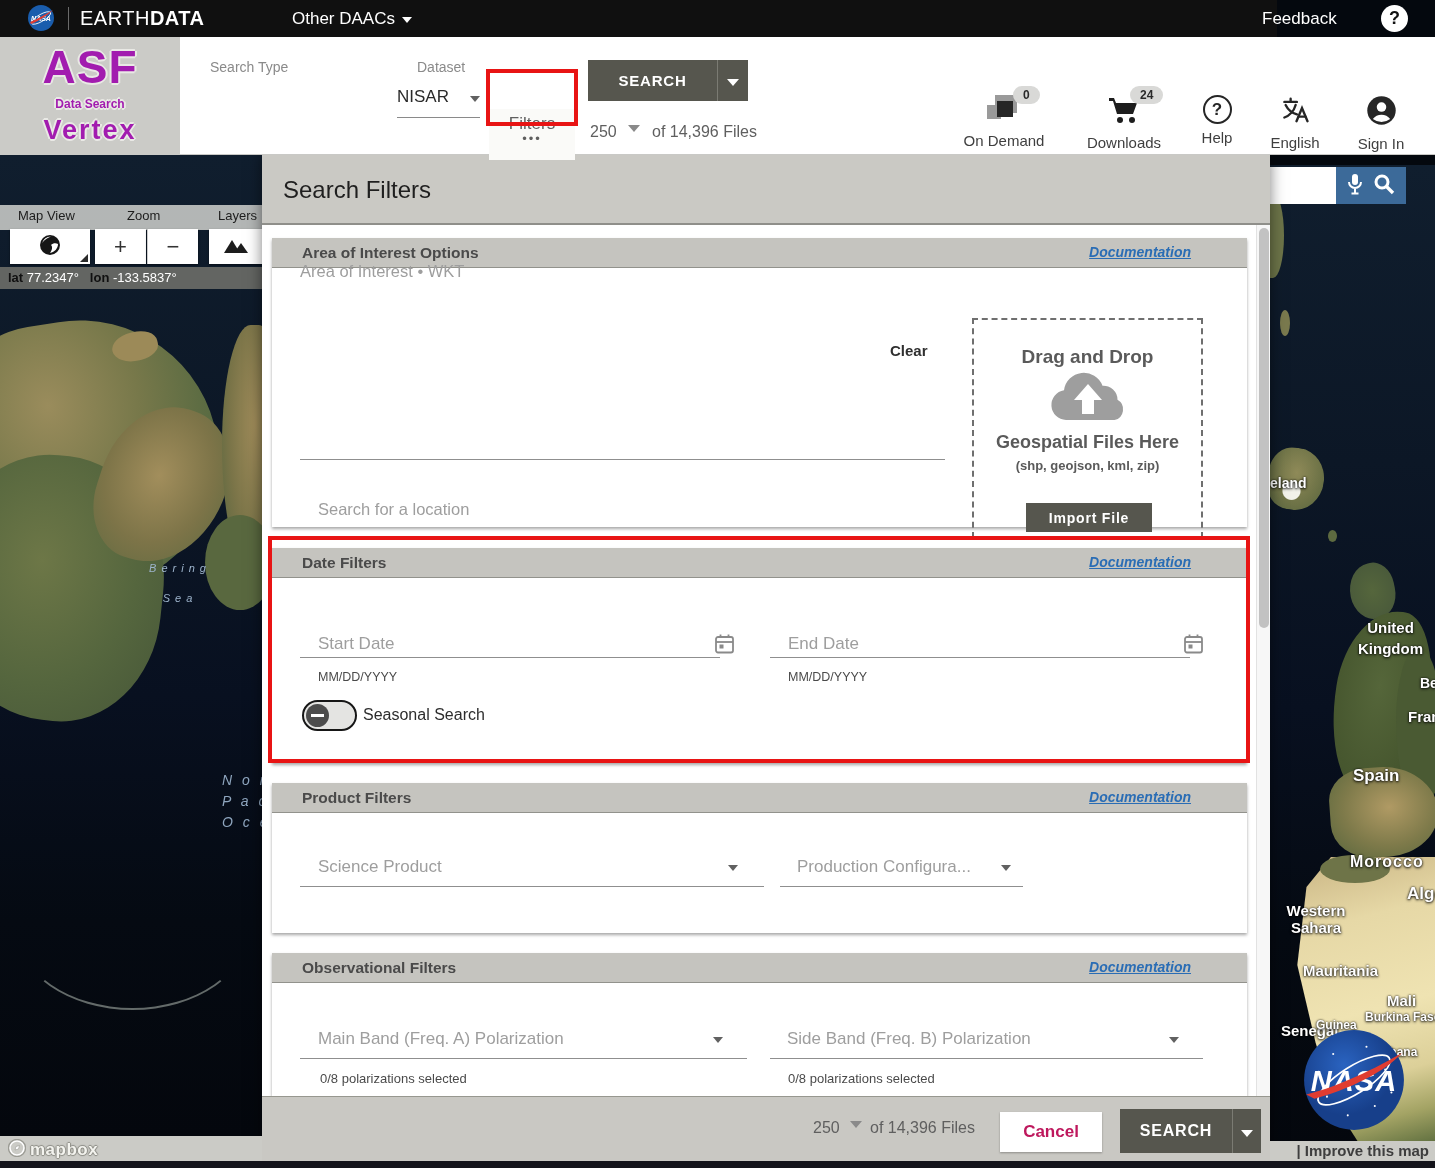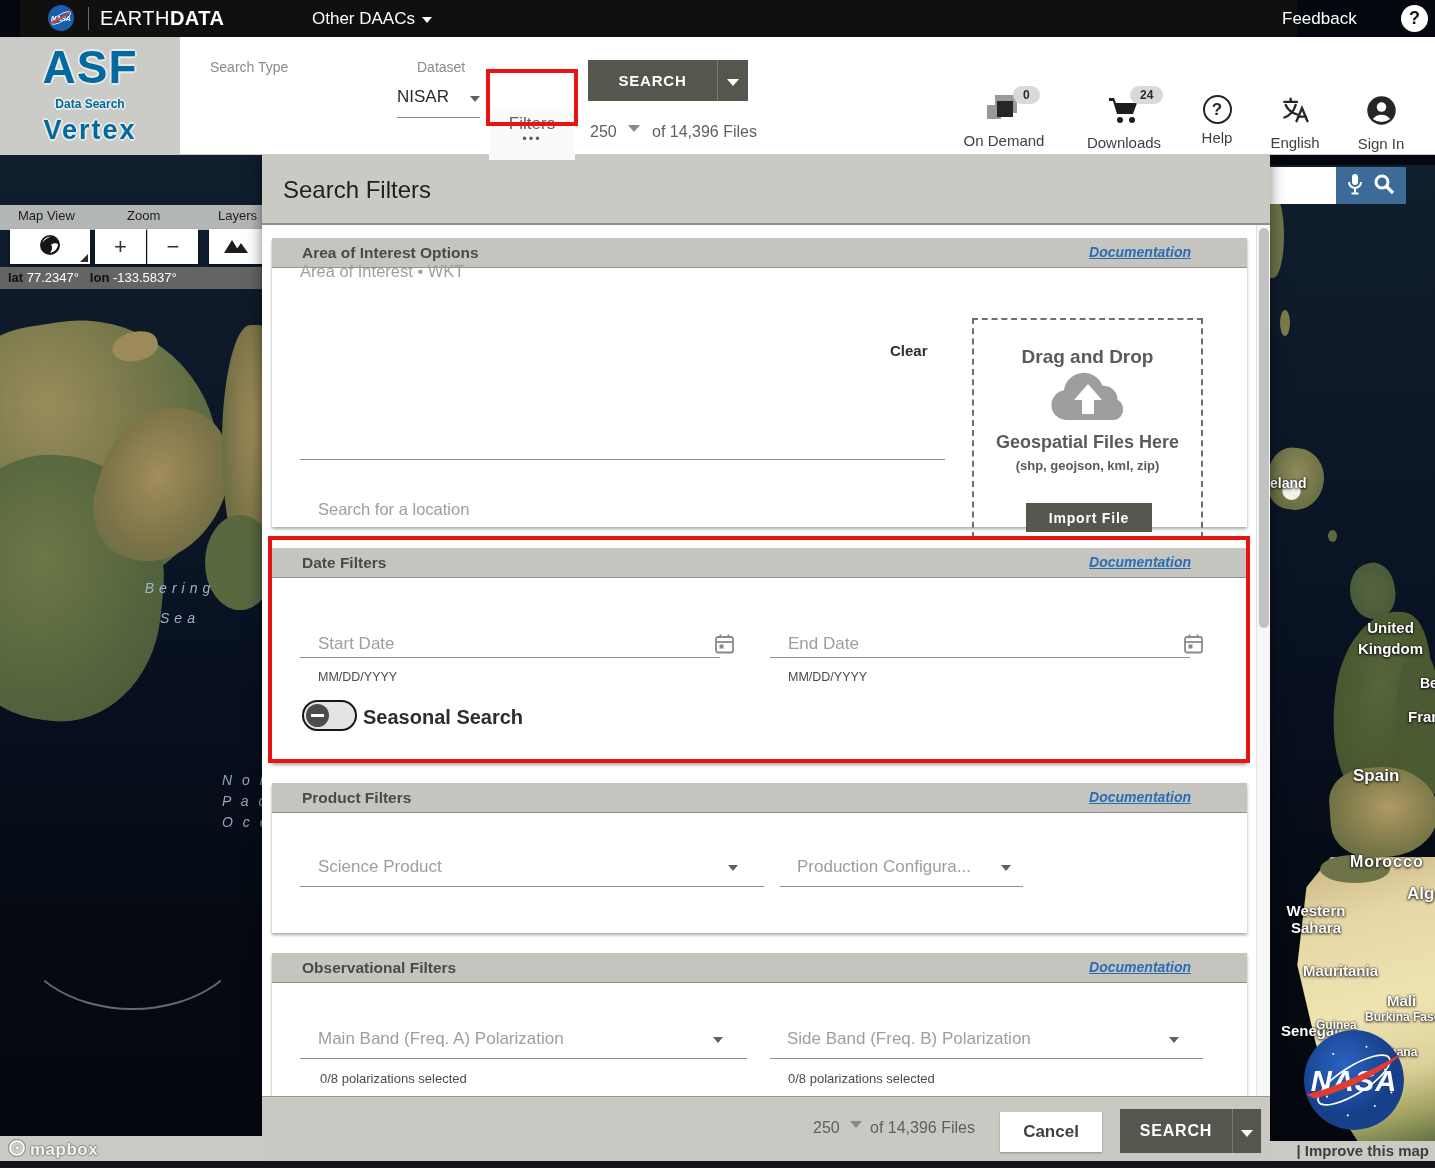--- a/index.html
+++ b/index.html
@@ -1,32 +1,32 @@
 <!DOCTYPE html>
 <html><head>
 <meta charset="utf-8">
 <style>
   * { margin:0; padding:0; box-sizing:border-box; }
   html,body { width:1435px; height:1168px; }
   body { font-family:"Liberation Sans", sans-serif; position:relative; overflow:hidden; background:#04080e; }
   .abs { position:absolute; }
 
   
-  #topbar { left:0; top:0; width:1277px; height:37px; background:#101010; z-index:40;margin-left:20px; }
+  #topbar { left:0; top:0; width:1277px; height:37px; background:#101010; z-index:40; }
   #topbar .brand { position:absolute; left:80px; top:7px; font-size:20px; color:#fff; letter-spacing:.5px; }
   #topbar .brand .thin { font-weight:300; }
   #topbar .brand .bold { font-weight:700; }
   .tb-divider { position:absolute; left:68px; top:7px; width:1px; height:23px; background:#6a6a6a; }
   .tb-link { position:absolute; color:#fff; font-size:17px; top:9px; }
   .caret-down-white { display:inline-block; width:0; height:0; border-left:5px solid transparent; border-right:5px solid transparent; border-top:6px solid #fff; margin-left:7px; vertical-align:middle; }
   #tb-help { position:absolute; left:1381px; top:5px; width:27px; height:27px; border-radius:50%; background:#fff; color:#111; font-weight:800; font-size:18px; text-align:center; line-height:27px; }
 
   
   #header { left:0; top:37px; width:1435px; height:118px; background:#fff; border-bottom:1px solid #c9c9c6; z-index:35; }
-  #logo-panel { left:0; top:0; width:180px; height:118px; background:#cbcbc7; text-align:center; color:#0369a1;
+  #logo-panel { left:0; top:0; width:180px; height:118px; background:#cbcbc7; text-align:center; color:#a21caf;
     text-shadow:-2px 0 #e9e9e5, 2px 0 #e9e9e5, 0 -2px #e9e9e5, 0 2px #e9e9e5, -1px -1px #e9e9e5, 1px 1px #e9e9e5; }
   #logo-asf { font-size:46px; font-weight:800; line-height:52px; margin-top:4px; letter-spacing:1px; }
   #logo-ds  { font-size:12px; font-weight:800; line-height:22px; }
   #logo-vx  { font-size:27px; font-weight:800; line-height:30px; letter-spacing:2px; }
   .fld-label { font-size:14px; color:#8a8a8a;margin-left:20px; }
   .fld-value { font-size:17px; color:#2b2b2b; }
   .dd-arrow { display:inline-block; width:0; height:0; border-left:5px solid transparent; border-right:5px solid transparent; border-top:6px solid #616161; }
   #filters-btn { left:489px; top:72px; width:86px; height:51px; background:#fafaf8; color:#5f5f5f; text-align:center; cursor:pointer; }
   #filters-btn .f1 { font-size:17px; margin-top:5px; }
   #filters-btn .f2 { font-size:13px; letter-spacing:2px; line-height:10px; }
@@ -61,21 +61,21 @@
   .sec-body { background:#fff; position:relative; }
   .ph-input { border:none; outline:none; background:transparent; font-family:"Liberation Sans",sans-serif; font-size:17px; color:#2b2b2b; }
   .ph-input::placeholder { color:#9e9e9e; opacity:1; }
   .u-line { position:absolute; height:1px; background:#8f8f8f; }
   .hint { position:absolute; font-size:12.5px; color:#4a4a4a; }
   .drop-zone { position:absolute; left:700px; top:50px; width:231px; height:220px; border:2px dashed #6f6f6f; text-align:center; color:#5a5a5a; }
   .toggle { position:absolute; width:55px; height:31px; border:2px solid #161616; border-radius:17px; background:#e4e4e2; cursor:pointer; }
   .toggle .knob { position:absolute; left:2px; top:2px; width:23px; height:23px; border-radius:50%; background:#4c4c4c; }
   .toggle .knob::after { content:""; position:absolute; left:5px; top:10px; width:13px; height:3px; background:#fff; }
   #modal-foot { position:absolute; left:0; top:941px; width:1008px; height:66px; background:#c9c8c3; border-top:1px solid #97978f; }
-  #btn-cancel { position:absolute; left:738px; top:15px; width:102px; height:40px; background:#fff; border:none; font-size:17px; font-weight:700; color:#404040; box-shadow:0 1px 2px rgba(0,0,0,.3); cursor:pointer; }
+  #btn-cancel { position:absolute; left:738px; top:15px; width:102px; height:40px; background:#fff; border:none; font-size:17px; font-weight:700; color:#be185d; box-shadow:0 1px 2px rgba(0,0,0,.3); cursor:pointer; }
   
   #sb-track { position:absolute; left:994px; top:70px; width:14px; height:871px; background:#f7f7f7; border-left:1px solid #e2e2e2; }
   #sb-thumb { position:absolute; left:2px; top:3px; width:10px; height:400px; background:#c2c2c2; border-radius:5px; }
 
   
   .red-box { position:absolute; border:4px solid #e81414; z-index:60; pointer-events:none; }
 
   
   .attrib { background:#cbcbc6; z-index:8; }
   #bottom-dark { left:0; top:1161px; width:1435px; height:7px; background:#14141b; z-index:9; }
@@ -93,21 +93,21 @@
 <body>
 
 <div class="abs map" style="left:0; top:155px; width:262px; height:982px;">
   <div class="blob" style="left:-52px; top:165px; width:270px; height:270px; border-radius:42% 58% 55% 45%; transform:rotate(-9deg); background:radial-gradient(ellipse at 40% 30%,#9a8c5c 0%,#77784a 40%,#5a6b42 70%,#47593a 100%);"></div>
   <div class="blob" style="left:-62px; top:300px; width:225px; height:265px; border-radius:50% 50% 45% 55%; transform:rotate(6deg); background:radial-gradient(ellipse at 45% 40%,#6d7747 0%,#55663e 55%,#465638 100%);"></div>
   <div class="blob" style="left:100px; top:250px; width:125px; height:160px; border-radius:55% 45% 60% 40%; transform:rotate(18deg); background:radial-gradient(ellipse at 45% 45%,#a28e5c 0%,#7d7448 55%,#5d6940 100%);"></div>
   <div class="blob" style="left:112px; top:177px; width:46px; height:29px; border-radius:50% 50% 45% 55%; transform:rotate(-14deg); background:#9c8a58;"></div>
   <div class="blob" style="left:222px; top:170px; width:60px; height:250px; border-radius:55% 45% 40% 60%; background:radial-gradient(ellipse at 55% 40%,#a08c5a 0%,#7a7448 55%,#55653e 100%);"></div>
   <div class="blob" style="left:205px; top:360px; width:70px; height:95px; border-radius:50%; background:#59683f;"></div>
   <div class="blob" style="left:15px; top:690px; width:235px; height:165px; border:2px solid transparent; border-bottom:2px solid rgba(195,205,195,.5); border-radius:50%;"></div>
-  <div class="sea-label" style="left:105px; top:418px; width:150px; font-size:14px; line-height:30px;">
+  <div class="sea-label" style="left:105px; top:398px; width:150px; font-size:11px; line-height:30px;">
     <div>Bering</div>
       <div>Sea</div>
   </div>
   <div class="sea-label" style="left:222px; top:615px; font-size:14px; letter-spacing:3px; text-align:left; line-height:21px; color:#8fa6bf;">
     <div>N o r</div>
       <div>P a c</div>
       <div>O c e</div>
   </div>
 
   <div class="abs" id="mapctl-strip"></div>
@@ -374,21 +374,21 @@
             <line x1="2" y1="9" x2="19" y2="9"></line>
             <line x1="6.5" y1="1.5" x2="6.5" y2="4"></line>
             <line x1="14.5" y1="1.5" x2="14.5" y2="4"></line>
             <rect x="5.5" y="11.5" width="4" height="4" fill="#8a8a8a" stroke="none"></rect>
           </svg>
       </span>
       <div class="hint" style="left:516px; top:92px;">MM/DD/YYYY</div>
       <div class="toggle" style="left:30px; top:122px;">
         <div class="knob"></div>
       </div>
-      <div style="position:absolute; left:91px; top:128px; font-size:20px; color:#2d2d2d;font-weight:bold;">Seasonal Search</div>
+      <div style="position:absolute; left:91px; top:128px; font-size:16px; color:#2d2d2d;">Seasonal Search</div>
     </div>
   </div>
 
   <div class="section" style="top:628px;">
     <div class="sec-head">
       <span class="sec-title">Product Filters</span>
       <span class="doc-link">Documentation</span>
     </div>
     <div class="sec-body" style="height:120px;">
       <div style="position:absolute; left:28px; top:42px; width:464px; height:32px; border-bottom:1px solid #8f8f8f; cursor:pointer;">

